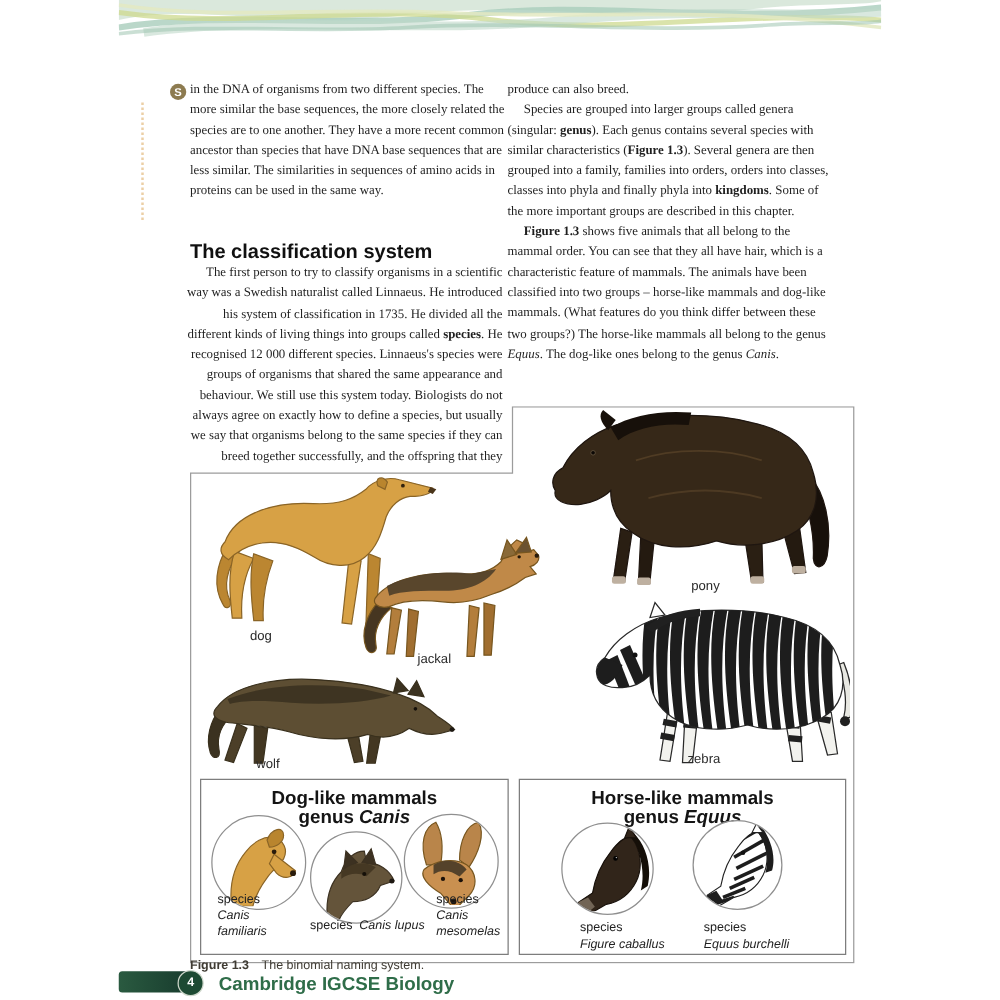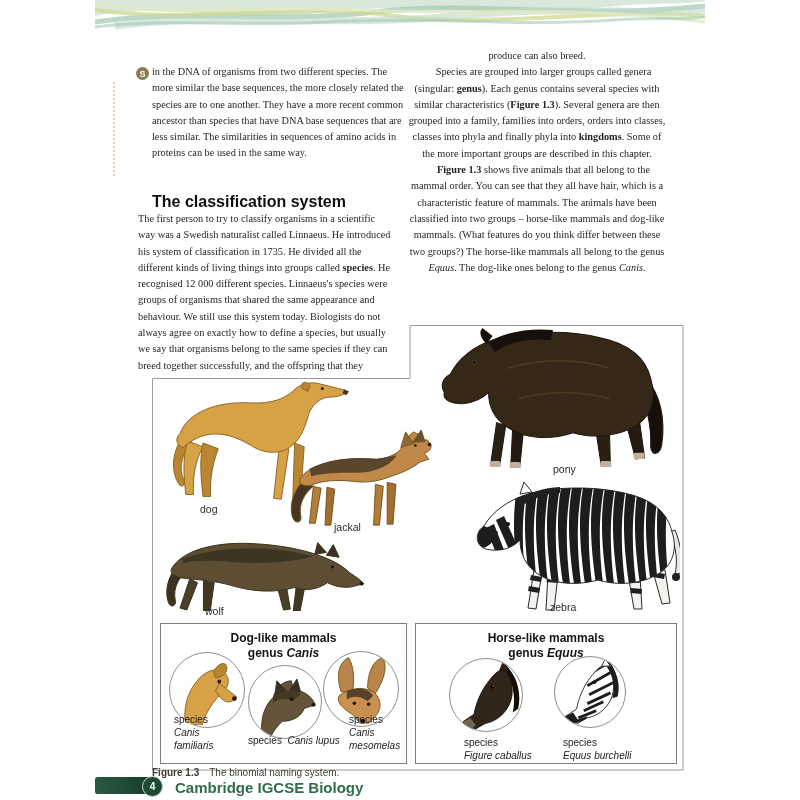--- a/index.html
+++ b/index.html
@@ -14,21 +14,21 @@
   .indent p + p{text-indent:13px;}
   .heading{font-family:"Liberation Sans", sans-serif;font-weight:bold;font-size:16px;color:#101010;}
   
   .sbadge{width:13px;height:13px;border-radius:50%;background:#8d7b50;color:#fff;
           font-family:"Liberation Sans", sans-serif;font-weight:bold;font-size:9px;
           display:flex;align-items:center;justify-content:center;}
   .dotline{width:0;border-left:2px dotted #eccfa6;}
   
   .animal-label{font-family:"Liberation Sans", sans-serif;font-size:10.5px;color:#2b2b2b;}
   .subbox{border:1px solid #7d7d7d;background:#ffffff;}
-  .subbox .title{font-family:"Liberation Sans", sans-serif;font-weight:bold;font-size:12px;
+  .subbox .title{font-family:"Liberation Sans", sans-serif;font-weight:bold;font-size:15px;
                  line-height:15px;color:#141414;text-align:center;}
   .circ{border:1.2px solid #8f8f8f;border-radius:50%;background:#ffffff;overflow:hidden;
         display:flex;align-items:center;justify-content:center;}
   .spec{font-family:"Liberation Sans", sans-serif;font-size:10px;line-height:13px;color:#222;}
   .caption{font-family:"Liberation Sans", sans-serif;font-size:10px;color:#3f3b33;}
   .caption .cap-label{font-weight:bold;margin-right:10px;}
   
   .pagebar{background:linear-gradient(90deg,#2a5a40,#14362a);border-radius:3px 9px 9px 3px;}
   .pagenum{border-radius:50%;background:#1d4a33;border:1.5px solid #cfd8cc;color:#fff;
            font-family:"Liberation Sans", sans-serif;font-weight:bold;font-size:10px;
@@ -52,25 +52,25 @@
     </svg>
   </div>
 
   <div class="abs sbadge" style="left:136px;top:67px;">S</div>
   <div class="abs dotline" style="left:113px;top:82px;height:94px;"></div>
 
   <div class="abs bodycol" style="left:152px;top:64px;width:254px;">
     <p><span>in the DNA of organisms from two different species. The more similar the base sequences, the more closely related the species are to one another. They have a more recent common ancestor than species that have DNA base sequences that are less similar. The similarities in sequences of amino acids in proteins can be used in the same way.</span></p>
   </div>
   <div class="abs heading" style="left:152px;top:193px;">The classification system</div>
-  <div class="abs bodycol" style="left:138px;top:211px;width:254px;">
+  <div class="abs bodycol" style="left:148px;top:211px;width:254px;text-align:right;">
     <p><span>The first person to try to classify organisms in a scientific way was a Swedish naturalist called Linnaeus. He introduced his system of classification in 1735. He divided all the different kinds of living things into groups called </span><span class="b">species</span><span>. He recognised 12 000 different species. Linnaeus's species were groups of organisms that shared the same appearance and behaviour. We still use this system today. Biologists do not always agree on exactly how to define a species, but usually we say that organisms belong to the same species if they can breed together successfully, and the offspring that they</span></p>
   </div>
 
-  <div class="abs bodycol indent" style="left:406px;top:48px;width:262px;text-align:center;">
+  <div class="abs bodycol indent" style="left:406px;top:64px;width:262px;">
     <p><span>produce can also breed.</span></p>
     <p><span>Species are grouped into larger groups called genera (singular: </span><span class="b">genus</span><span>). Each genus contains several species with similar characteristics (</span><span class="b">Figure 1.3</span><span>). Several genera are then grouped into a family, families into orders, orders into classes, classes into phyla and finally phyla into </span><span class="b">kingdoms</span><span>. Some of the more important groups are described in this chapter.</span></p>
     <p><span class="b">Figure 1.3</span><span> shows five animals that all belong to the mammal order. You can see that they all have hair, which is a characteristic feature of mammals. The animals have been classified into two groups – horse-like mammals and dog-like mammals. (What features do you think differ between these two groups?) The horse-like mammals all belong to the genus </span><span class="i">Equus</span><span>. The dog-like ones belong to the genus </span><span class="i">Canis</span><span>.</span></p>
   </div>
 
   <div class="abs" style="left:152px;top:325px;width:532px;height:446px;">
     <svg width="532" height="446" viewBox="0 0 532 446">
       <path d="M258,0.5 H531 V445 H0.5 V53.5 H258 Z" fill="none" stroke="#9c9c9c" stroke-width="1"></path>
     </svg>
   </div>

